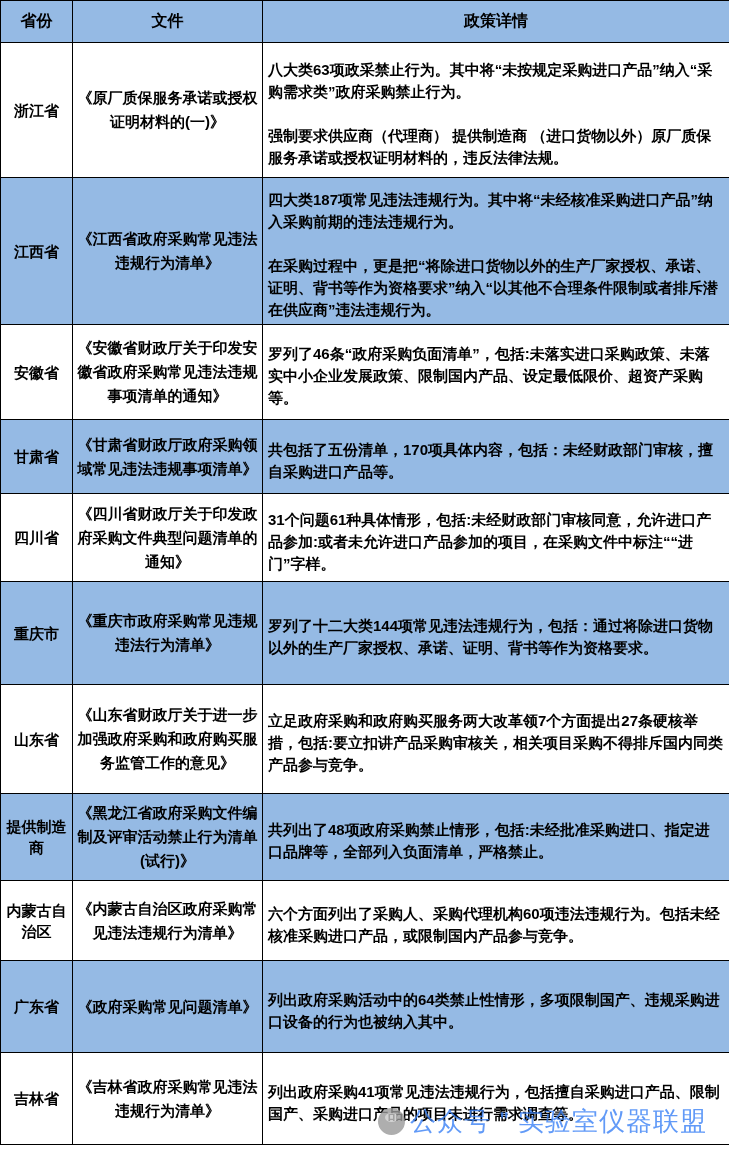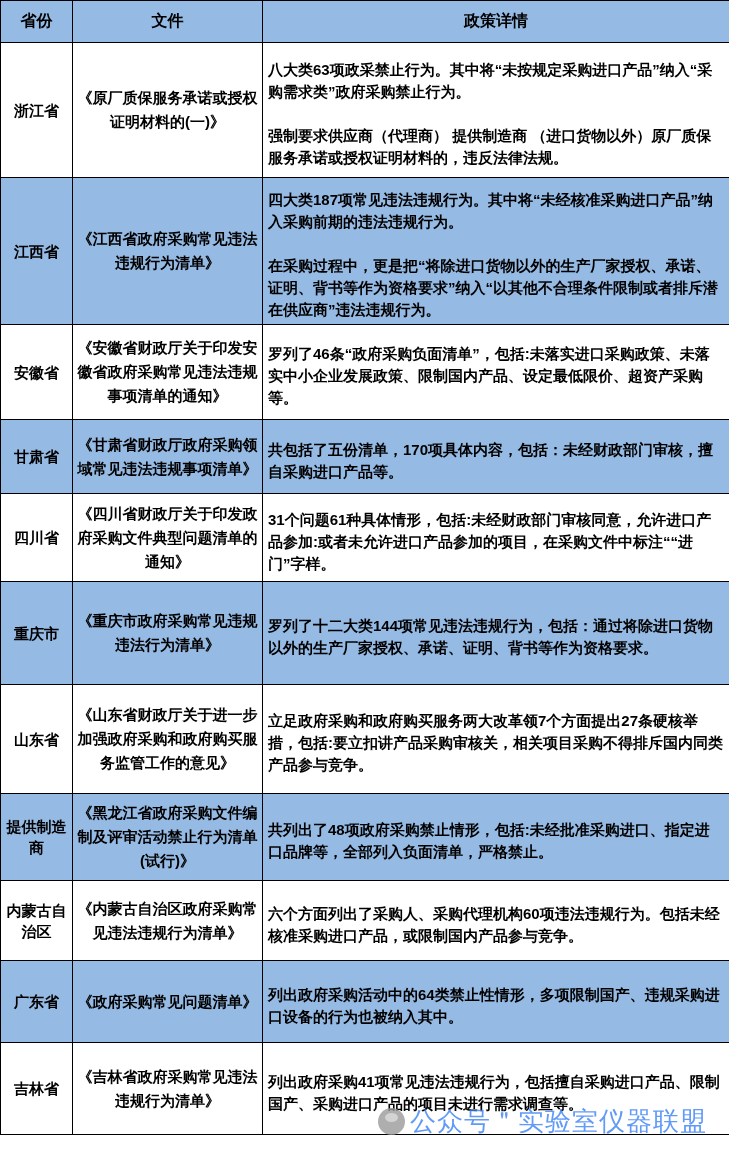--- a/index.html
+++ b/index.html
@@ -32,21 +32,21 @@
   tr.hdr { height: 42px; }
   tr.r1  { height: 135px; }
   tr.r2  { height: 140px; }
   tr.r3  { height: 95px; }
   tr.r4  { height: 74px; }
   tr.r5  { height: 88px; }
   tr.r6  { height: 103px; }
   tr.r7  { height: 109px; }
   tr.r8  { height: 87px; }
   tr.r9  { height: 80px; }
-  tr.r10 { height: 82px; }
+  tr.r10 { height: 92px; }
   tr.r11 { height: 92px; }
 
   tr.blue td, tr.blue th { background: #95BAE4; }
   tr.white td { background: #ffffff; }
 
   th.h-cell {
     font-size: 16px;
     text-align: center;
     vertical-align: middle;
     background: #95BAE4;

